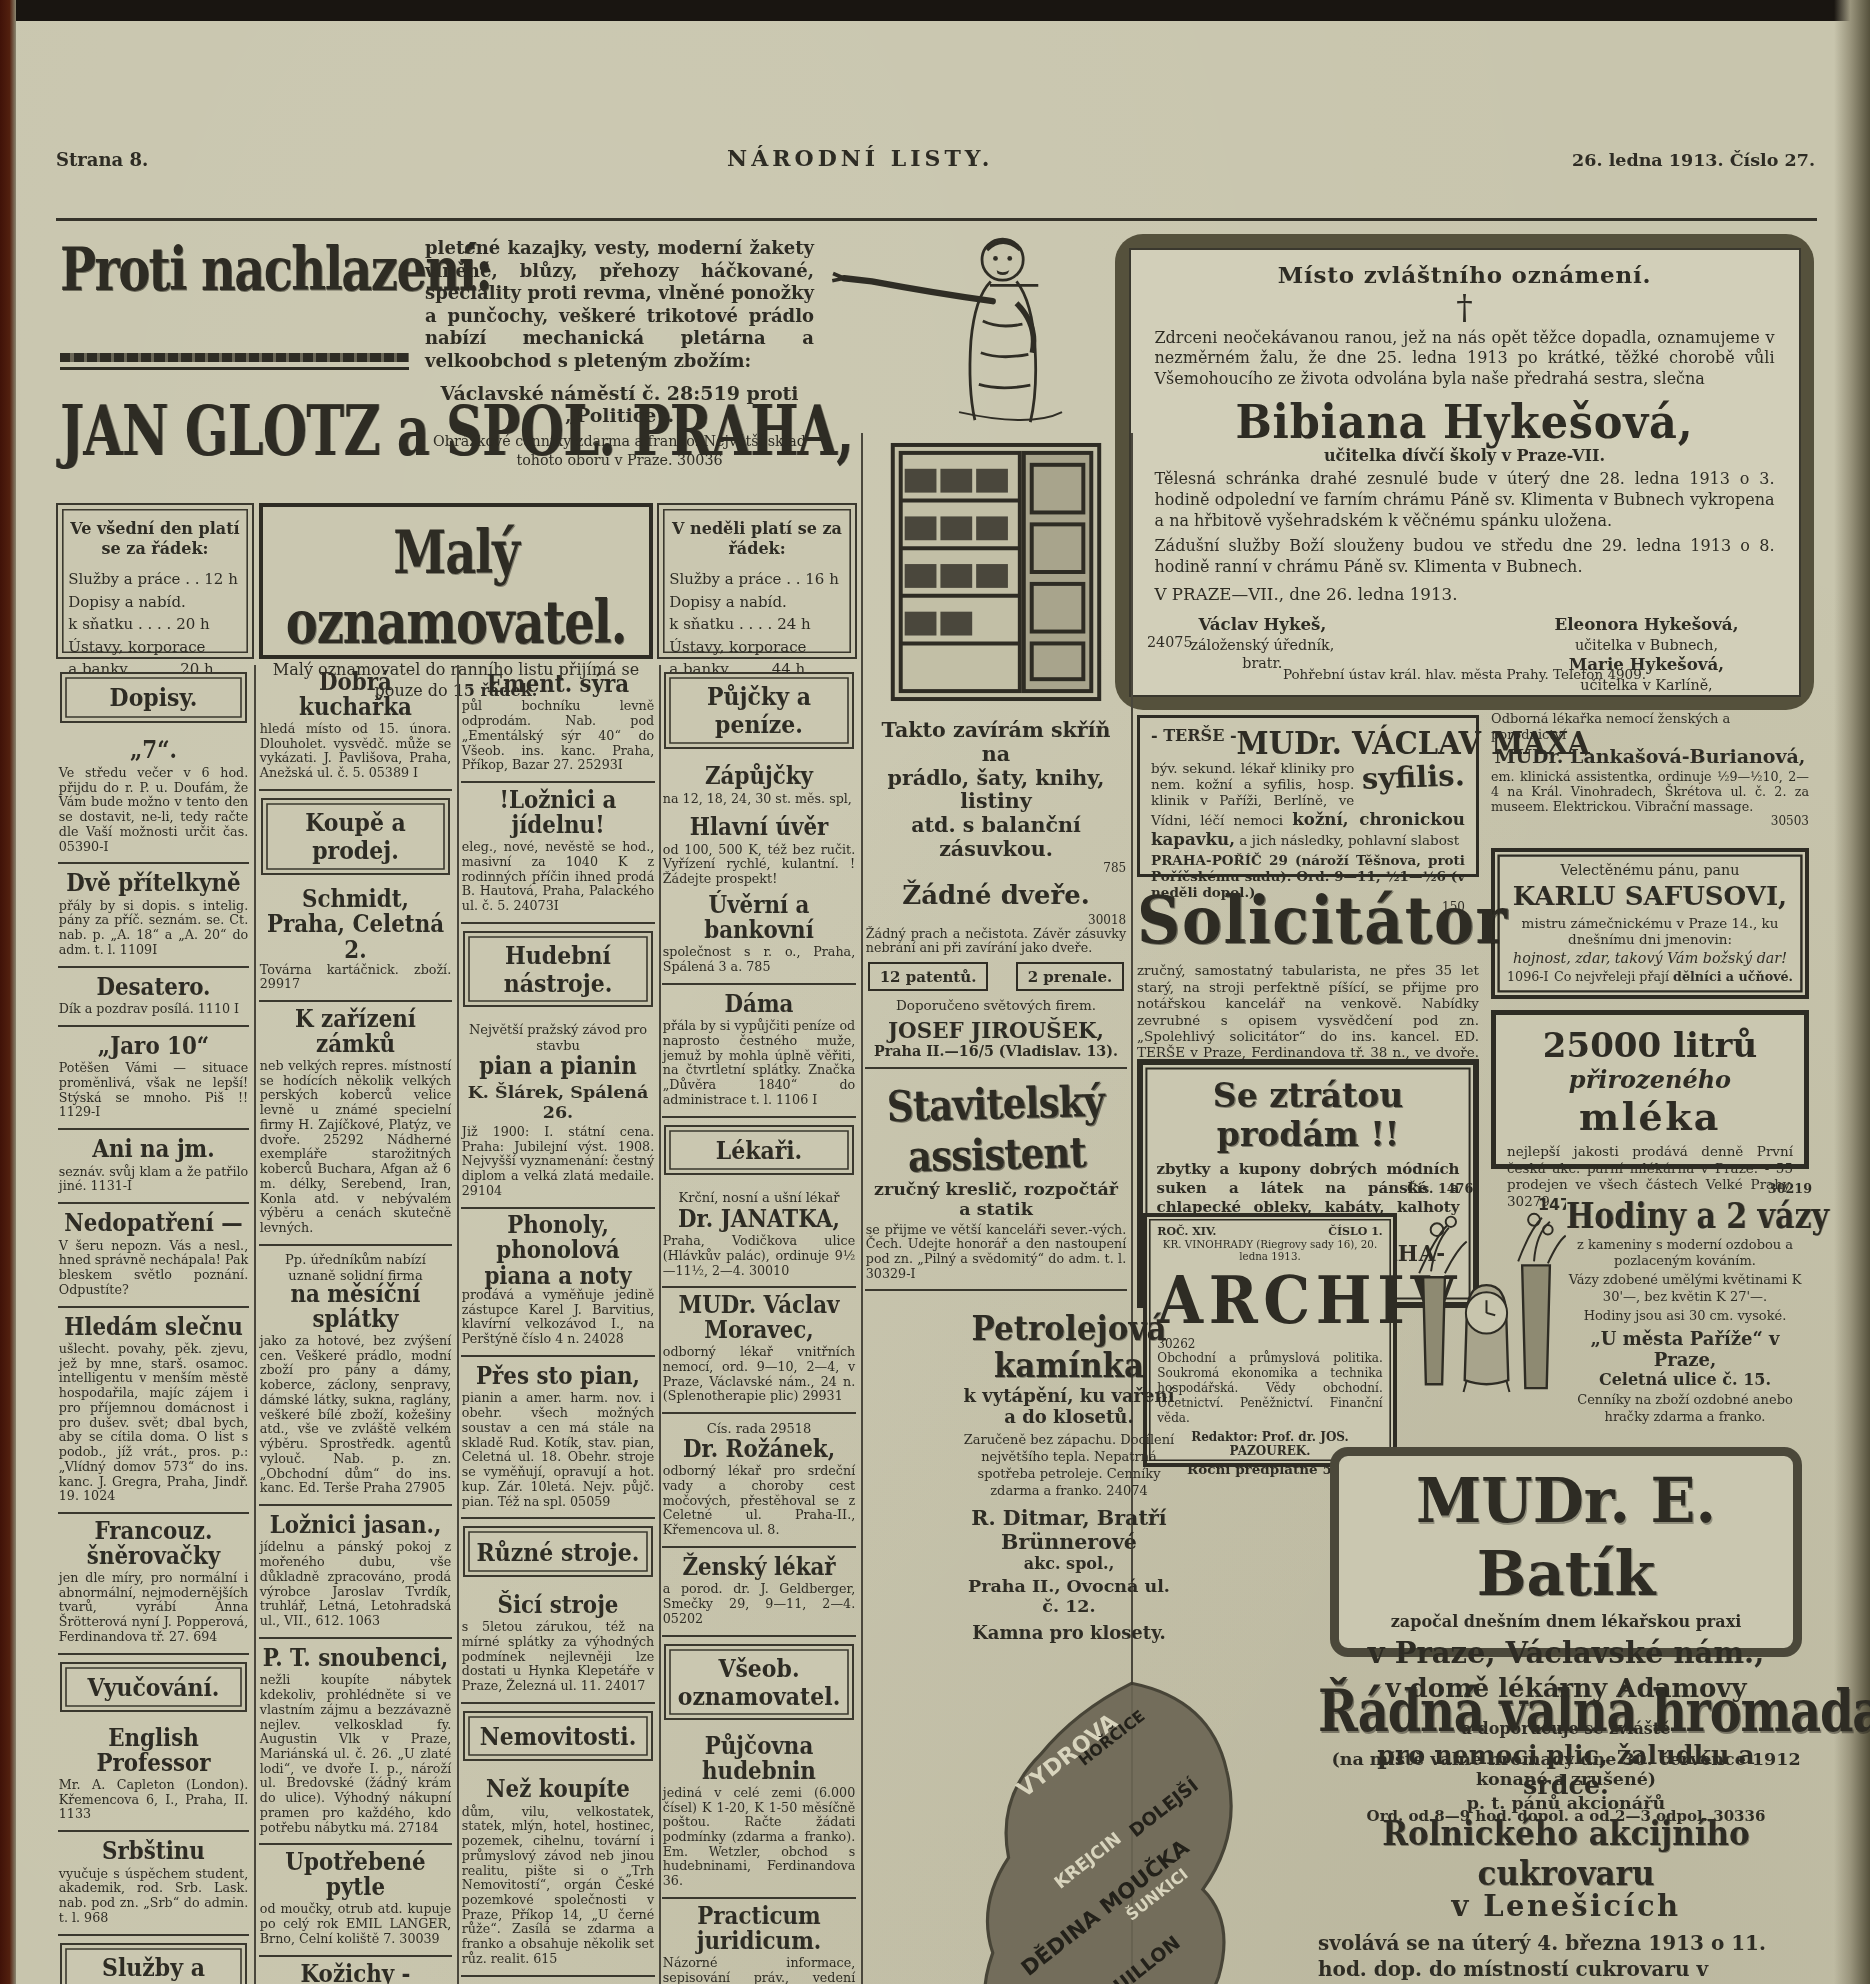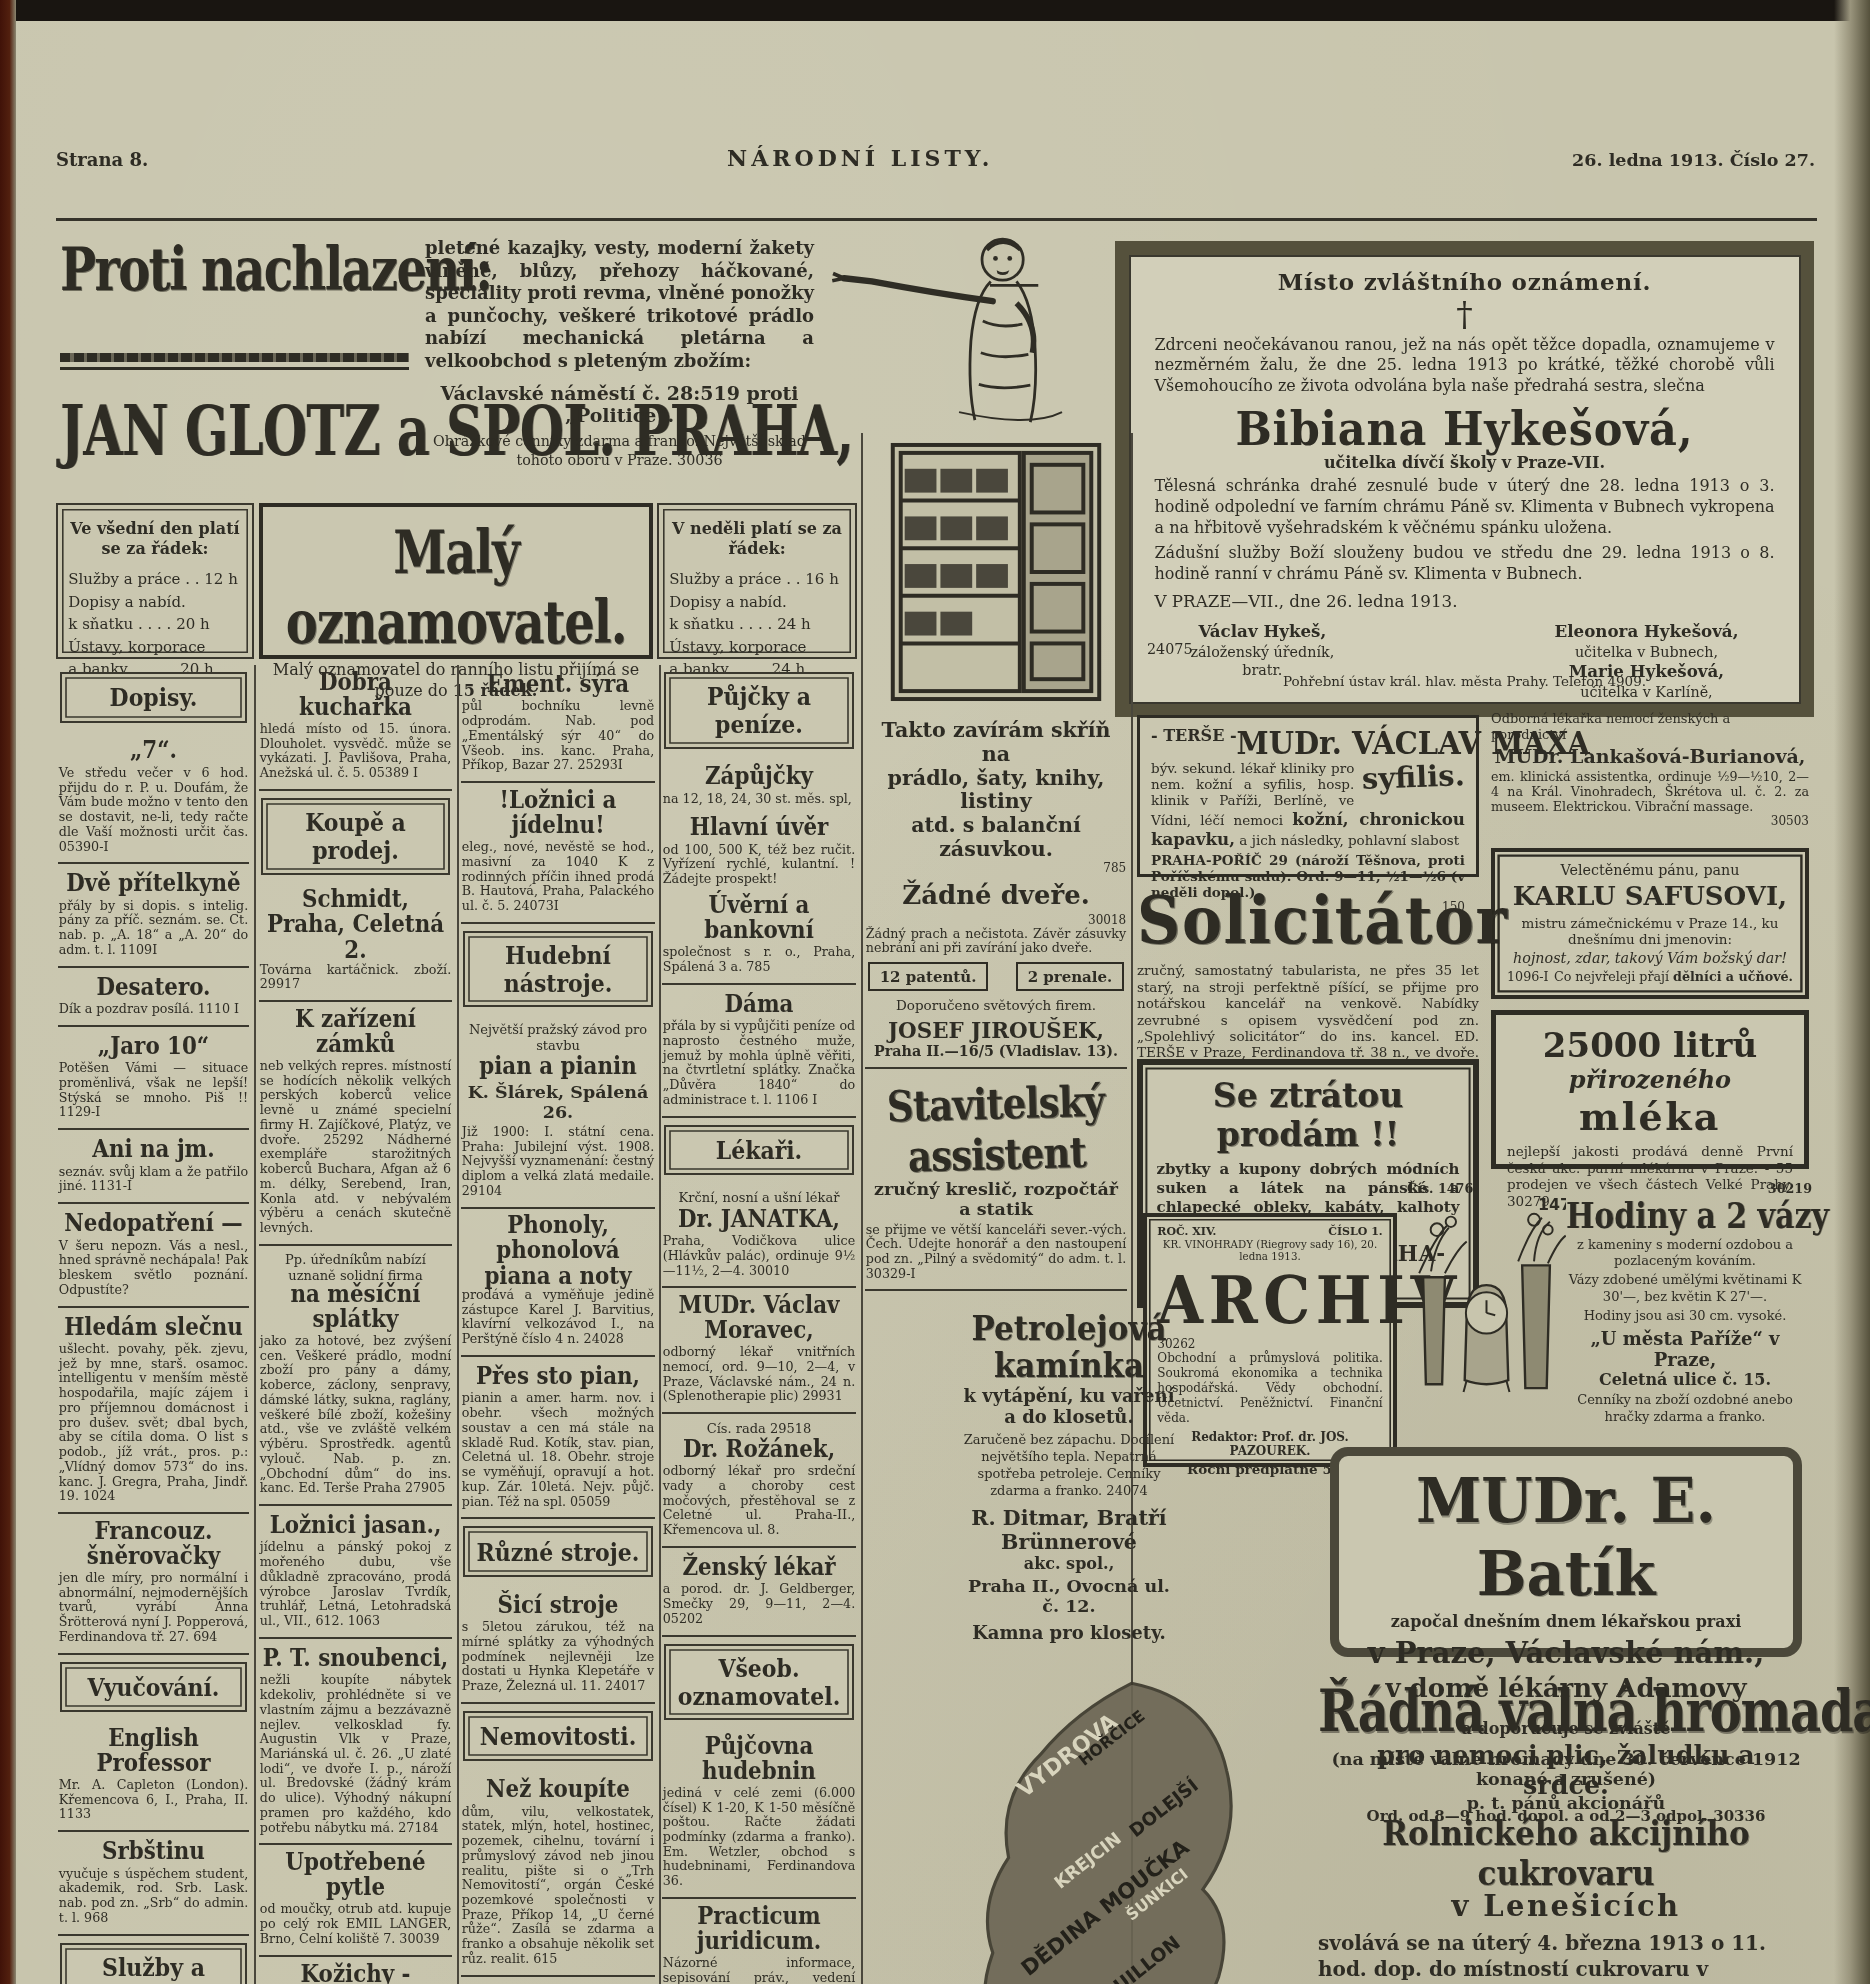--- a/index.html
+++ b/index.html
@@ -30,22 +30,22 @@
   .topad .bar2{position:absolute;left:0;top:133px;width:349px;height:3.2px;background:#2e2c24;}
   .topad .big2{position:absolute;left:0;top:156px;font-size:51px;font-weight:900;letter-spacing:-0.8px;transform:scaleY(1.35);transform-origin:top left;white-space:nowrap;text-shadow:0.8px 0.4px 0 rgba(40,38,30,.5);}
   .topad .rcol{position:absolute;left:365px;top:3.2px;width:389px;}
   .topad .rcol .lead{font-size:18px;font-weight:bold;text-align:justify;line-height:1.25;}
   .topad .rcol .addr{margin-top:10.3px;font-size:19px;font-weight:900;text-align:center;}
   .topad .rcol .note{margin-top:5.6px;font-size:14.3px;text-align:center;line-height:1.3;}
 
   .man-ill{position:absolute;left:816px;top:222px;width:294px;height:206px;}
 
   
-  .obit{position:absolute;left:1115px;top:241px;width:699px;height:476px;
-    background:#55513c;padding:13.5px;box-sizing:border-box;}
+  .obit{position:absolute;left:1115px;top:234px;width:699px;height:476px;
+    background:#55513c;padding:13.5px;box-sizing:border-box;border-radius:28px;}
   .obit-inner{background:#d2cfb9;height:100%;box-sizing:border-box;border:2.4px solid #3a382e;padding:11px 24px;text-align:center;overflow:hidden;}
   .obit .mist{font-size:23px;font-weight:900;letter-spacing:0.8px;}
   .obit .cross{font-size:33px;line-height:1;margin:3.2px 0 0.8px;}
   .obit p{font-size:16px;line-height:1.3;text-align:justify;margin:4px 0;}
   .obit .name{font-size:43px;font-weight:900;letter-spacing:0.8px;margin:5.6px 0 0.8px;transform:scaleY(1.1);}
   .obit .role{font-size:16px;font-weight:bold;margin-bottom:4px;}
   .obit .date{font-size:16.7px;text-align:left;margin-top:6.4px;}
   .obit .sigs{display:flex;justify-content:space-between;margin-top:10.3px;padding:0 36px;}
   .obit .sig-col{font-size:14.3px;line-height:1.3;}
   .obit .sig-col .nm{font-size:16.7px;font-weight:900;}
@@ -251,21 +251,21 @@
     <div class="t">Malý oznamovatel.</div>
     <div class="n"><span>Malý oznamovatel do ranního listu přijímá se pouze do </span><b>15 řádek.</b></div>
   </div>
   <div class="ratebox" style="left:657px;top:503px;width:200px;height:156px;">
     <div class="rt">V neděli platí se za řádek:</div>
     <div class="rl" id="sunday-lines">
         <div>Služby a práce . . 16 h</div>
         <div>Dopisy a nabíd.</div>
         <div>  k sňatku . . . . 24 h</div>
         <div>Ústavy, korporace</div>
-        <div>  a banky . . . . 24 h</div>
+        <div>  a banky . . . . 44 h</div>
         <div>Ostatní rubriky   20 h</div>
       </div>
   </div>
 
   <div class="rule-v" style="left:254px;top:665px;height:1937px;"></div>
   <div class="rule-v" style="left:457px;top:665px;height:1937px;"></div>
   <div class="rule-v" style="left:659px;top:665px;height:1937px;"></div>
   <div class="rule-v" style="left:861px;top:433px;height:2169px;"></div>
   <div class="rule-v" style="left:1131px;top:433px;height:2169px;"></div>
 

